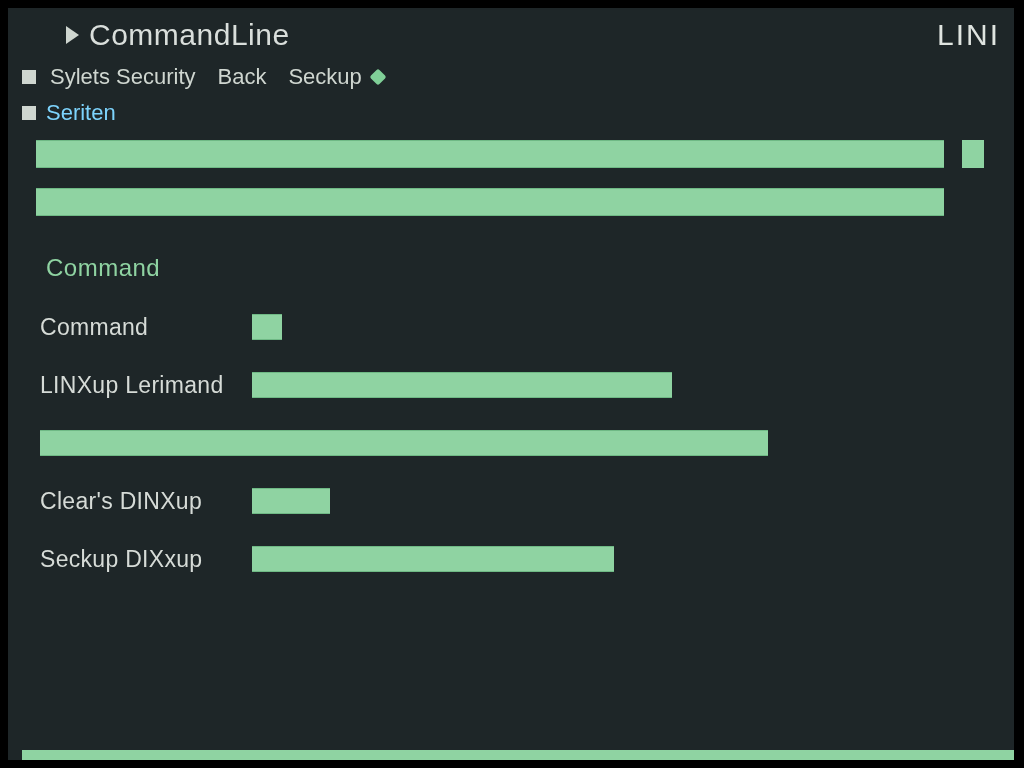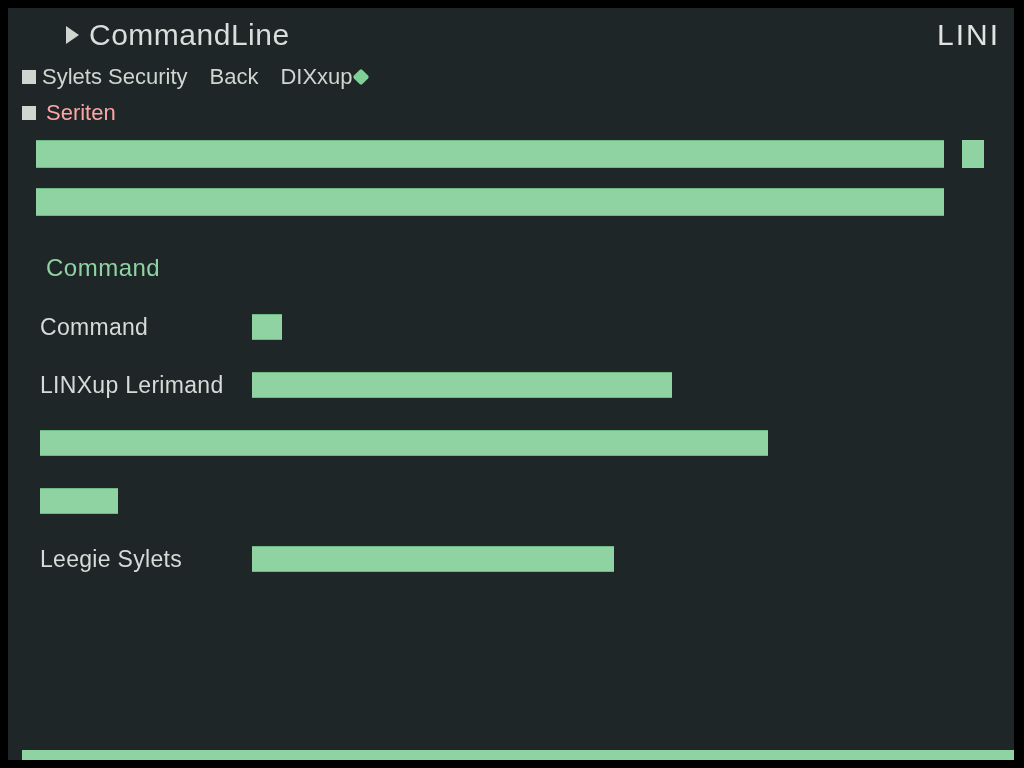--- a/index.html
+++ b/index.html
@@ -39,41 +39,41 @@
   .right-label { font-size: 30px; letter-spacing: 2px; color: #dfe4e0; font-weight: 400; margin-left: 8px; }
 
   .tab-row {
     display: flex;
     align-items: center;
     gap: 22px;
     padding: 8px 14px 0 14px;
     font-size: 22px;
     color: #cfd6d0;
   }
-  .tab-item { display: flex; align-items: center; gap: 6px; cursor: pointer; }
+  .tab-item { display: flex; align-items: center; gap: 14px; cursor: pointer; }
   .square {
     width: 14px; height: 14px;
     background: #cfd6d0;
     flex-shrink: 0;
   }
   .diamond {
     width: 12px; height: 12px;
     background: #7fcf97;
     transform: rotate(45deg);
     border-radius: 2px;
     margin-left: -4px;
   }
 
   .sub-row {
     display: flex;
     align-items: center;
     gap: 10px;
     padding: 10px 14px 0 14px;
     font-size: 22px;
-    color: #fca5a5;
+    color: #7dd3fc;
     cursor: pointer;
   }
 
   .bars-area { padding: 14px 24px 0 28px; }
   .top-row { display: flex; align-items: center; gap: 18px; margin-bottom: 20px; }
   .big-bar {
     height: 28px;
     background: #8fd3a2;
     border-top: 1px solid #6fb985;
     border-bottom: 1px solid #6fb985;
@@ -131,21 +131,21 @@
 
   <div class="tab-row">
     <div class="tab-item">
       <div class="square"></div>
       <span>Sylets Security</span>
     </div>
     <div class="tab-item">
       <span>Back</span>
     </div>
     <div class="tab-item">
-      <span>DIXxup</span>
+      <span>Seckup</span>
       <div class="diamond"></div>
     </div>
   </div>
 
   <div class="sub-row">
     <div class="square"></div>
     <span>Seriten</span>
   </div>
 
   <div class="bars-area">
@@ -165,23 +165,24 @@
         <div class="list-bar" style="width:30px"></div>
       </div>
       <div class="list-row">
         <div class="list-label">LINXup Lerimand</div>
         <div class="list-bar" style="width:420px"></div>
       </div>
       <div class="list-row">
         <div class="list-bar" style="width:728px"></div>
       </div>
       <div class="list-row">
+        <div class="list-label">Clear's DINXup</div>
         <div class="list-bar" style="width:78px"></div>
       </div>
       <div class="list-row">
-        <div class="list-label">Leegie Sylets</div>
+        <div class="list-label">Seckup DIXxup</div>
         <div class="list-bar" style="width:362px"></div>
       </div>
     </div>
   </div>
 
   <div class="bottom-stripe"></div>
 </div>
 
 </body></html>

